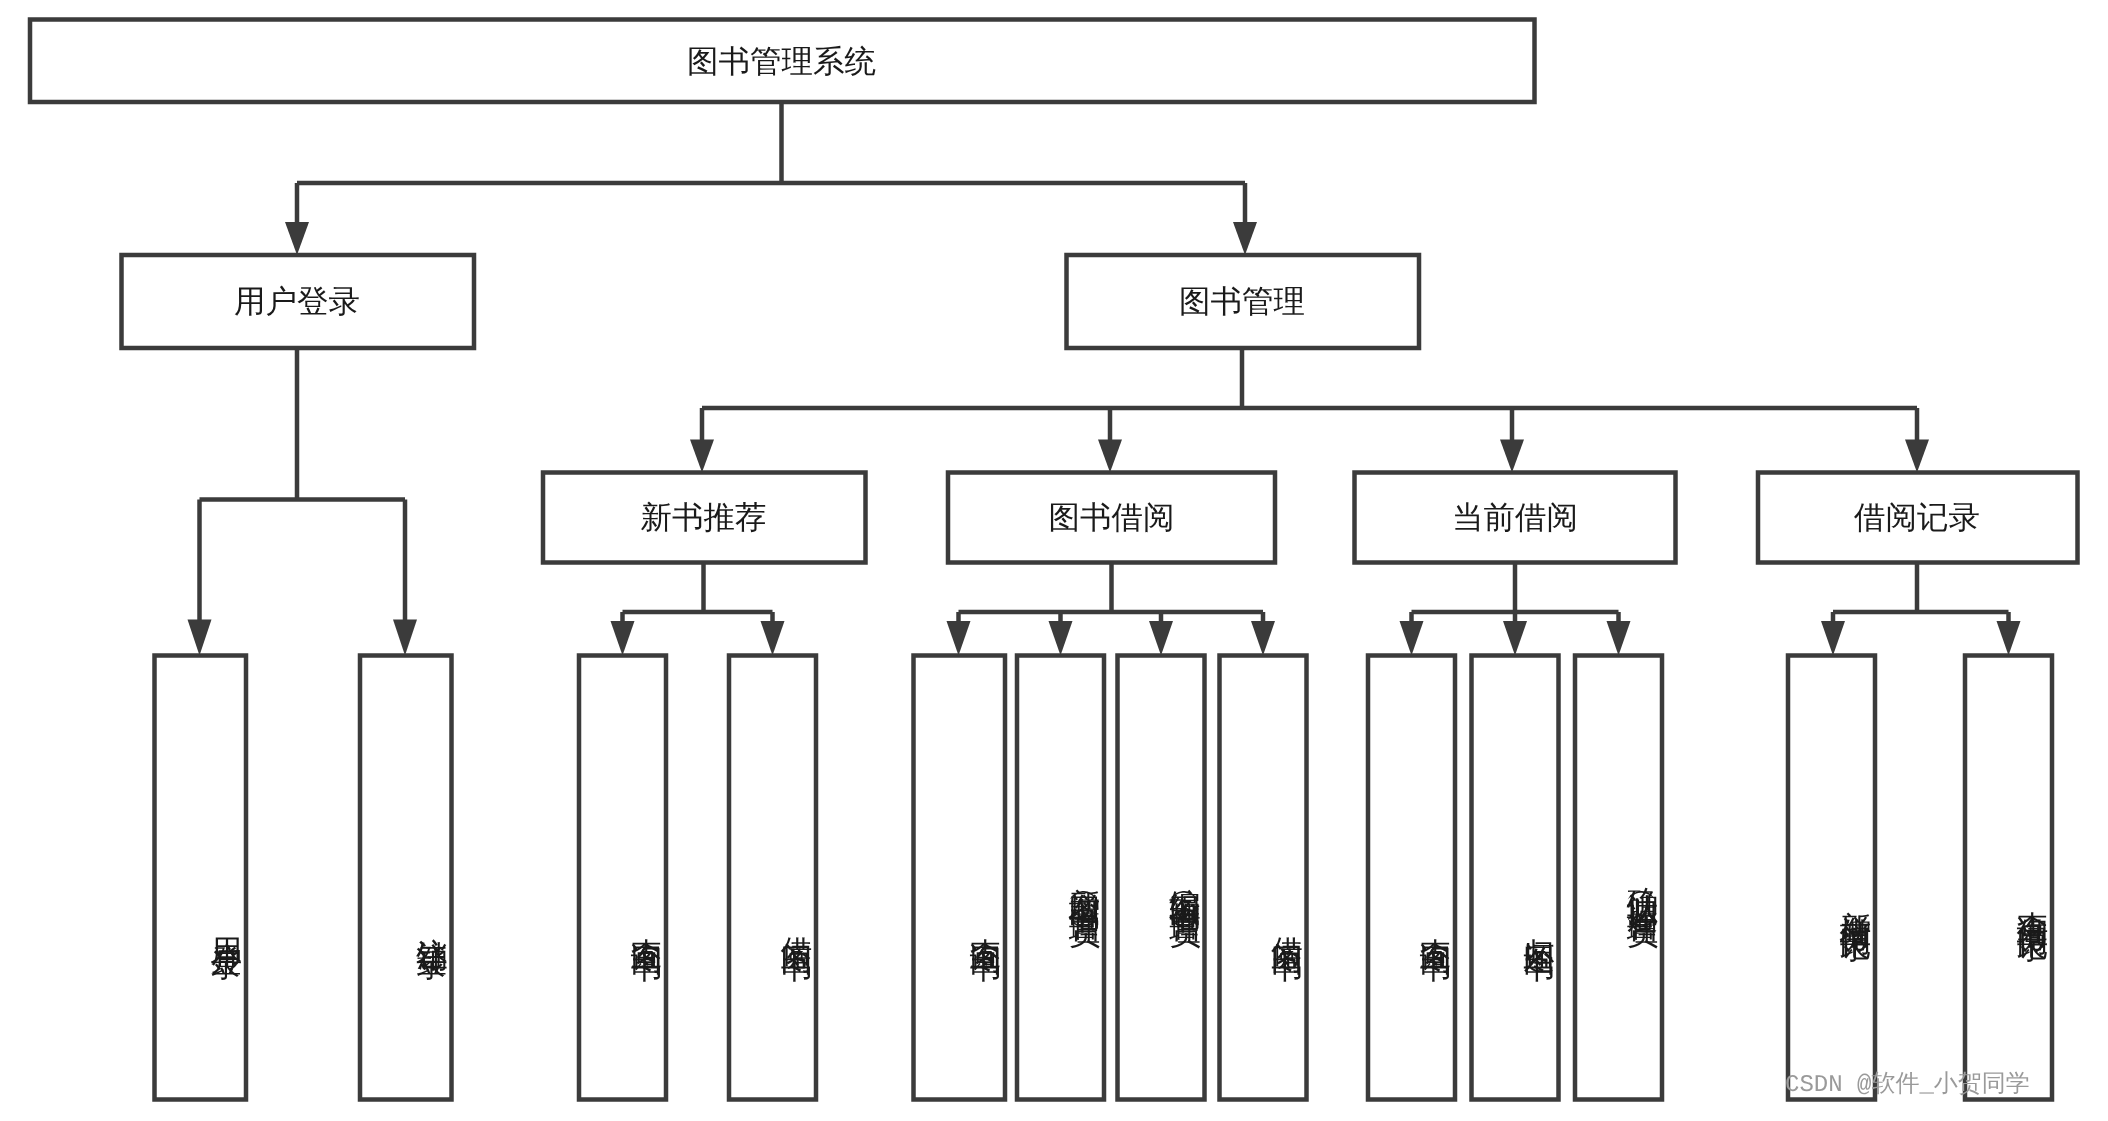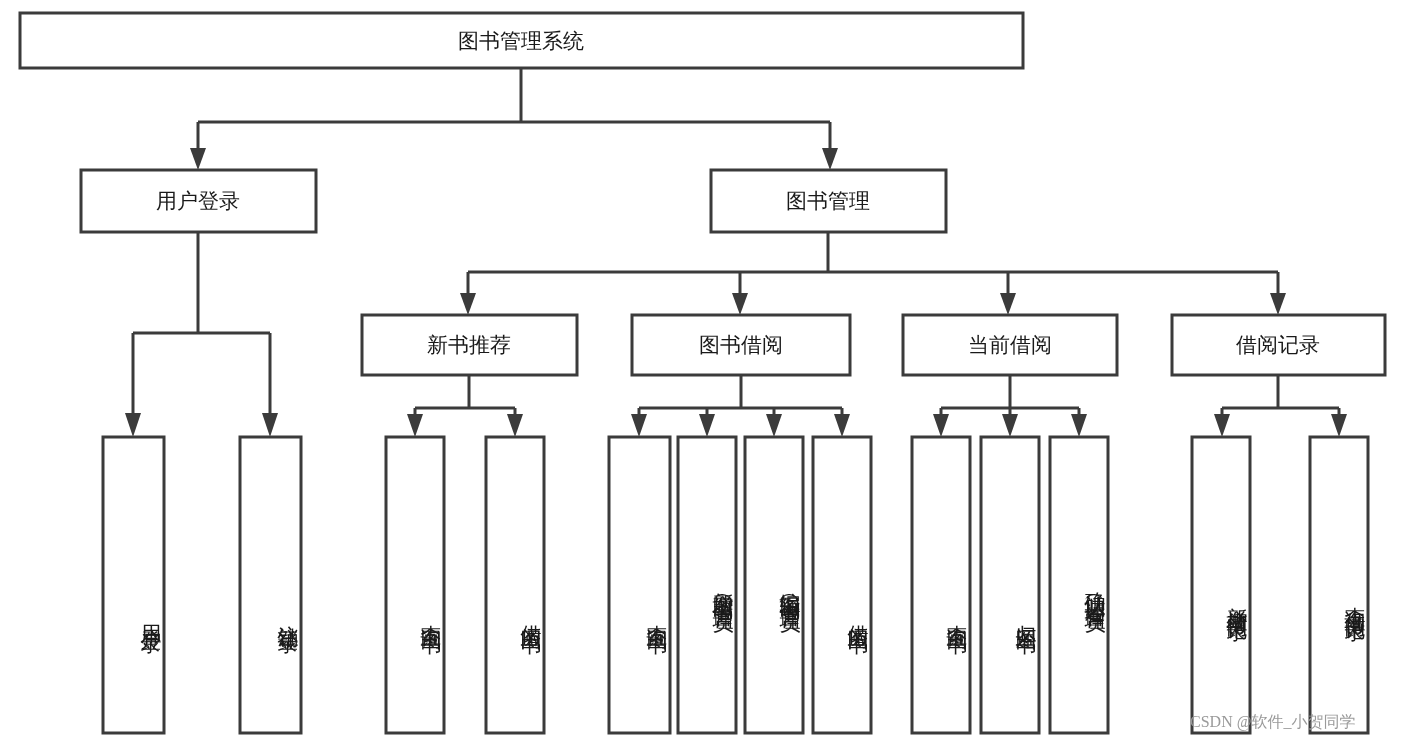--- a/index.html
+++ b/index.html
@@ -63,21 +63,21 @@
     display: flex;
     align-items: flex-start;
     justify-content: center;
     pointer-events: none;
     user-select: none;
   }
   .watermark {
     position: absolute;
     left: 1190px;
     top: 712px;
-    font-family: Liberation Serif, serif;
+    font-family: Liberation Mono, monospace;
     font-size: 16px;
     color: #9a9a9a;
     white-space: nowrap;
     user-select: none;
   }
 </style>
 </head>
 <body>
 
 <div id="chart-root">

